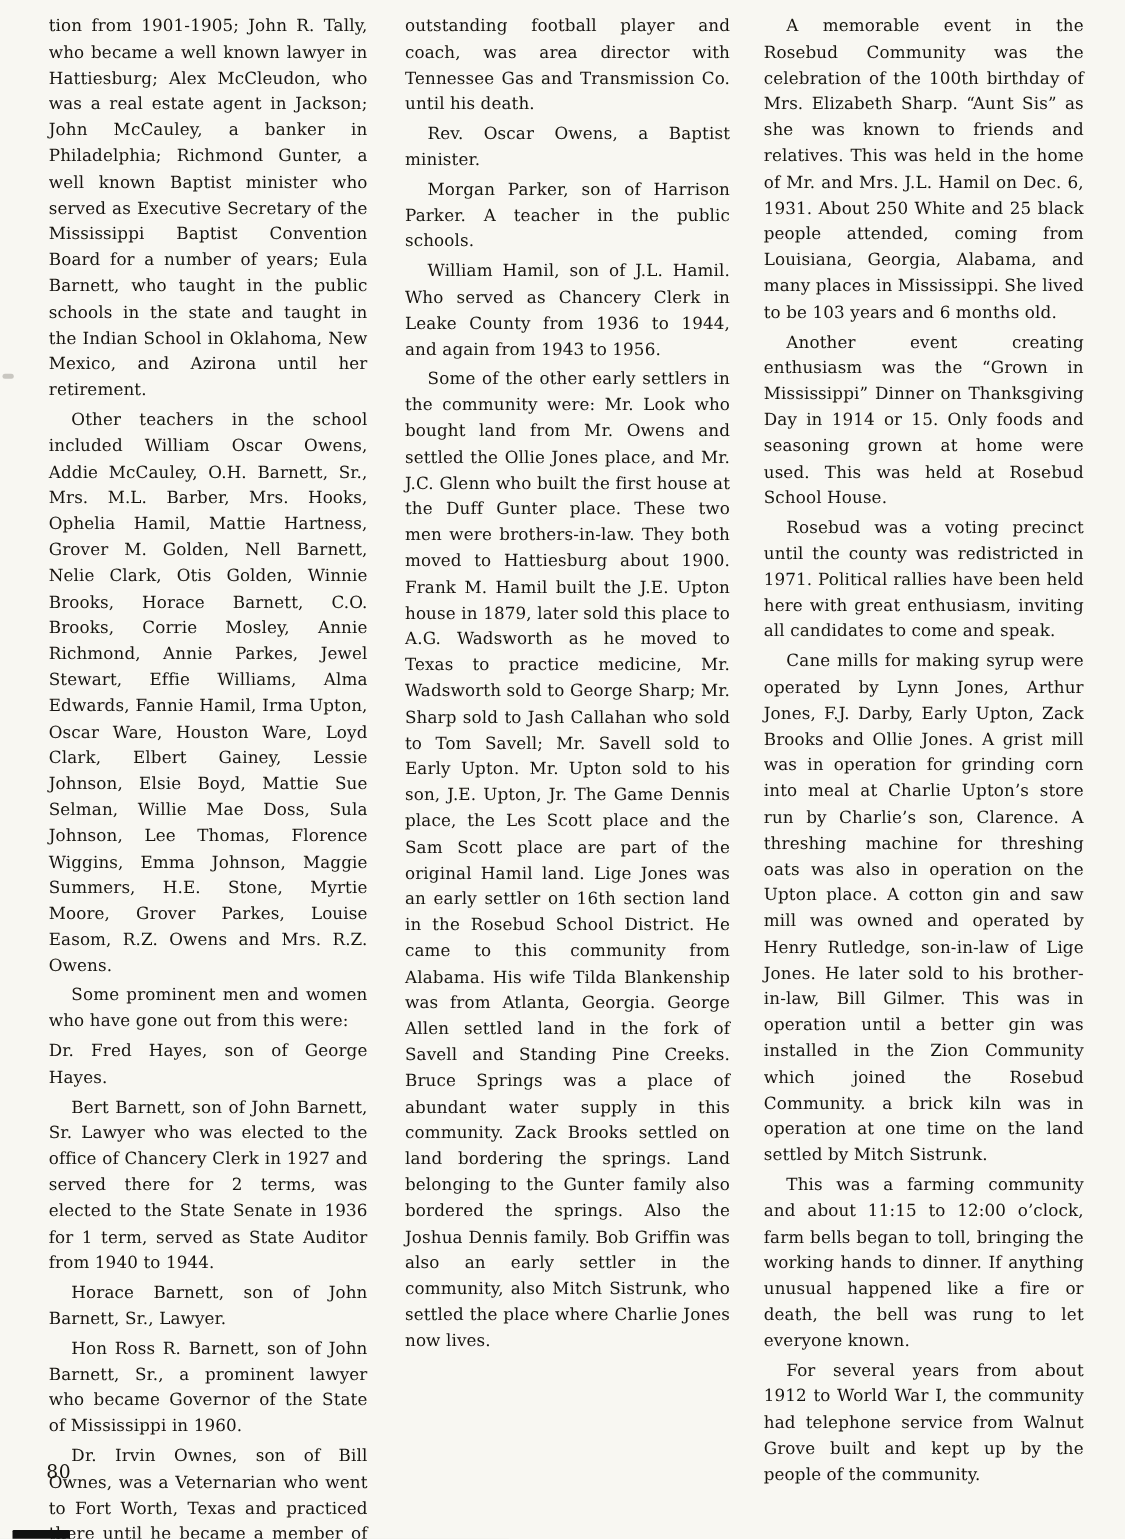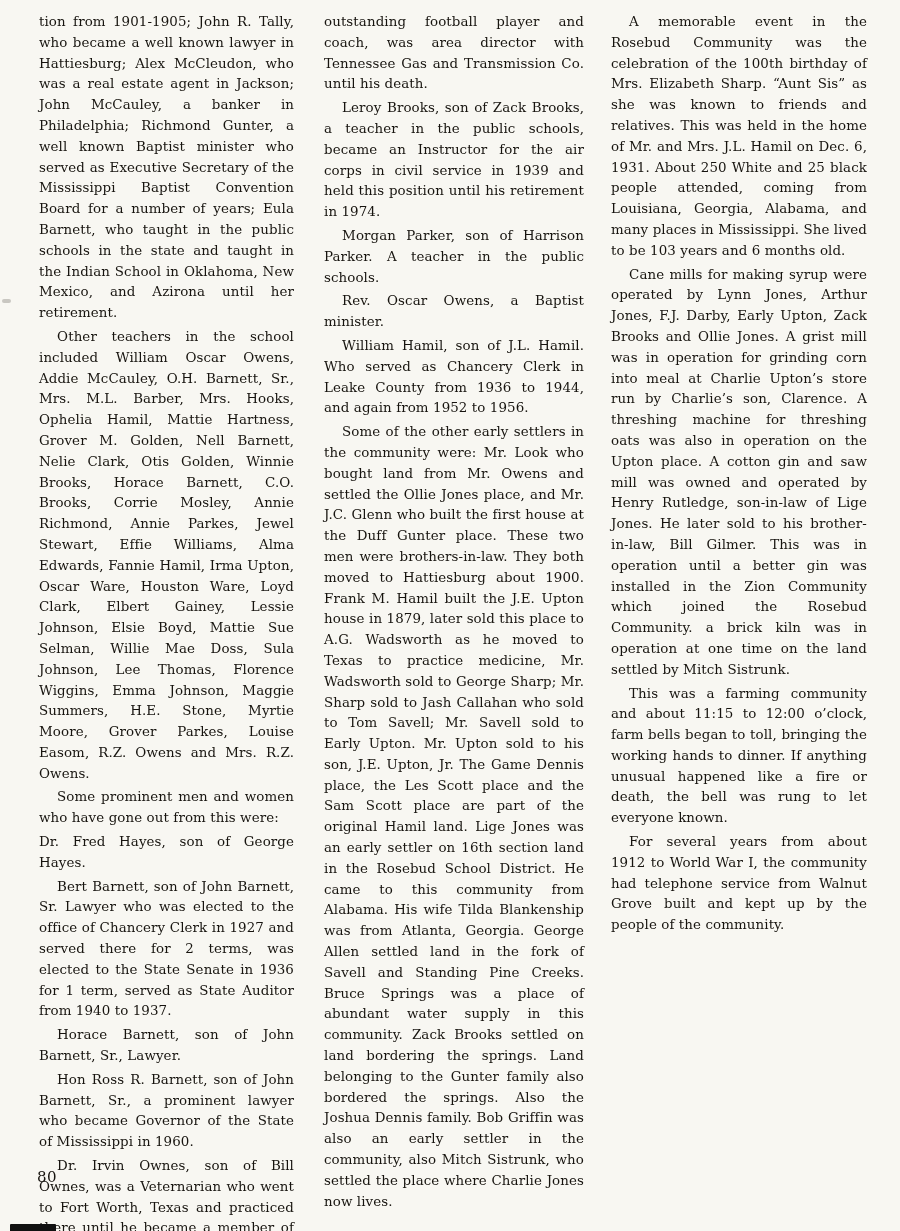--- a/index.html
+++ b/index.html
@@ -55,36 +55,37 @@
 </style>
 </head>
 <body>
 
 <div class="page">
   <div class="col col-1">
       <p class="noind">tion from 1901-1905; John R. Tally, who became a well known lawyer in Hattiesburg; Alex McCleudon, who was a real estate agent in Jackson; John McCauley, a banker in Philadelphia; Richmond Gunter, a well known Baptist minister who served as Executive Secretary of the Mississippi Baptist Convention Board for a number of years; Eula Barnett, who taught in the public schools in the state and taught in the Indian School in Oklahoma, New Mexico, and Azirona until her retirement.</p>
       <p class="ind">Other teachers in the school included William Oscar Owens, Addie McCauley, O.H. Barnett, Sr., Mrs. M.L. Barber, Mrs. Hooks, Ophelia Hamil, Mattie Hartness, Grover M. Golden, Nell Barnett, Nelie Clark, Otis Golden, Winnie Brooks, Horace Barnett, C.O. Brooks, Corrie Mosley, Annie Richmond, Annie Parkes, Jewel Stewart, Effie Williams, Alma Edwards, Fannie Hamil, Irma Upton, Oscar Ware, Houston Ware, Loyd Clark, Elbert Gainey, Lessie Johnson, Elsie Boyd, Mattie Sue Selman, Willie Mae Doss, Sula Johnson, Lee Thomas, Florence Wiggins, Emma Johnson, Maggie Summers, H.E. Stone, Myrtie Moore, Grover Parkes, Louise Easom, R.Z. Owens and Mrs. R.Z. Owens.</p>
       <p class="ind">Some prominent men and women who have gone out from this were:</p>
       <p class="noind">Dr. Fred Hayes, son of George Hayes.</p>
-      <p class="ind">Bert Barnett, son of John Barnett, Sr. Lawyer who was elected to the office of Chancery Clerk in 1927 and served there for 2 terms, was elected to the State Senate in 1936 for 1 term, served as State Auditor from 1940 to 1937.</p>
+      <p class="ind">Bert Barnett, son of John Barnett, Sr. Lawyer who was elected to the office of Chancery Clerk in 1927 and served there for 2 terms, was elected to the State Senate in 1936 for 1 term, served as State Auditor from 1940 to 1944.</p>
       <p class="ind">Horace Barnett, son of John Barnett, Sr., Lawyer.</p>
       <p class="ind">Hon Ross R. Barnett, son of John Barnett, Sr., a prominent lawyer who became Governor of the State of Mississippi in 1960.</p>
       <p class="ind">Dr. Irvin Ownes, son of Bill Ownes, was a Veternarian who went to Fort Worth, Texas and practiced there until he became a member of the Texas State Board of Veternarians.</p>
       <p class="ind">Rev. Lonnie Sharp, son of George Sharp.</p>
     </div>
   <div class="col col-2">
       <p class="noind">outstanding football player and coach, was area director with Tennessee Gas and Transmission Co. until his death.</p>
-      <p class="ind">Leroy Brooks, son of Zack Brooks, a teacher in the public schools, became an Instructor for the air corps in civil service in 1939 and held this position until his retirement in 1974.</p>
+      <p class="ind">Rev. Oscar Owens, a Baptist minister.</p>
       <p class="ind">Morgan Parker, son of Harrison Parker. A teacher in the public schools.</p>
-      <p class="ind">Rev. Oscar Owens, a Baptist minister.</p>
-      <p class="ind">William Hamil, son of J.L. Hamil. Who served as Chancery Clerk in Leake County from 1936 to 1944, and again from 1952 to 1956.</p>
+      <p class="ind">William Hamil, son of J.L. Hamil. Who served as Chancery Clerk in Leake County from 1936 to 1944, and again from 1943 to 1956.</p>
       <p class="ind">Some of the other early settlers in the community were: Mr. Look who bought land from Mr. Owens and settled the Ollie Jones place, and Mr. J.C. Glenn who built the first house at the Duff Gunter place. These two men were brothers-in-law. They both moved to Hattiesburg about 1900. Frank M. Hamil built the J.E. Upton house in 1879, later sold this place to A.G. Wadsworth as he moved to Texas to practice medicine, Mr. Wadsworth sold to George Sharp; Mr. Sharp sold to Jash Callahan who sold to Tom Savell; Mr. Savell sold to Early Upton. Mr. Upton sold to his son, J.E. Upton, Jr. The Game Dennis place, the Les Scott place and the Sam Scott place are part of the original Hamil land. Lige Jones was an early settler on 16th section land in the Rosebud School District. He came to this community from Alabama. His wife Tilda Blankenship was from Atlanta, Georgia. George Allen settled land in the fork of Savell and Standing Pine Creeks. Bruce Springs was a place of abundant water supply in this community. Zack Brooks settled on land bordering the springs. Land belonging to the Gunter family also bordered the springs. Also the Joshua Dennis family. Bob Griffin was also an early settler in the community, also Mitch Sistrunk, who settled the place where Charlie Jones now lives.</p>
     </div>
   <div class="col col-3">
       <p class="ind">A memorable event in the Rosebud Community was the celebration of the 100th birthday of Mrs. Elizabeth Sharp. “Aunt Sis” as she was known to friends and relatives. This was held in the home of Mr. and Mrs. J.L. Hamil on Dec. 6, 1931. About 250 White and 25 black people attended, coming from Louisiana, Georgia, Alabama, and many places in Mississippi. She lived to be 103 years and 6 months old.</p>
+      <p class="ind">Another event creating enthusiasm was the “Grown in Mississippi” Dinner on Thanksgiving Day in 1914 or 15. Only foods and seasoning grown at home were used. This was held at Rosebud School House.</p>
+      <p class="ind">Rosebud was a voting precinct until the county was redistricted in 1971. Political rallies have been held here with great enthusiasm, inviting all candidates to come and speak.</p>
       <p class="ind">Cane mills for making syrup were operated by Lynn Jones, Arthur Jones, F.J. Darby, Early Upton, Zack Brooks and Ollie Jones. A grist mill was in operation for grinding corn into meal at Charlie Upton’s store run by Charlie’s son, Clarence. A threshing machine for threshing oats was also in operation on the Upton place. A cotton gin and saw mill was owned and operated by Henry Rutledge, son-in-law of Lige Jones. He later sold to his brother-in-law, Bill Gilmer. This was in operation until a better gin was installed in the Zion Community which joined the Rosebud Community. a brick kiln was in operation at one time on the land settled by Mitch Sistrunk.</p>
       <p class="ind">This was a farming community and about 11:15 to 12:00 o’clock, farm bells began to toll, bringing the working hands to dinner. If anything unusual happened like a fire or death, the bell was rung to let everyone known.</p>
       <p class="ind">For several years from about 1912 to World War I, the community had telephone service from Walnut Grove built and kept up by the people of the community.</p>
     </div>
   <div class="page-number">80</div>
   <div class="edge-smudge"></div>
   <div class="corner-mark"></div>
 </div>
 
 </body></html>

